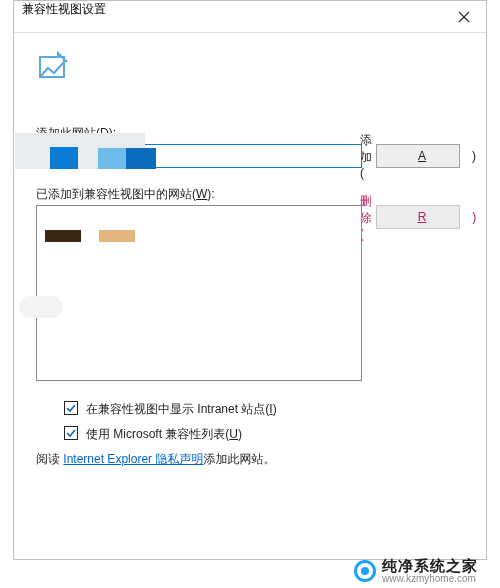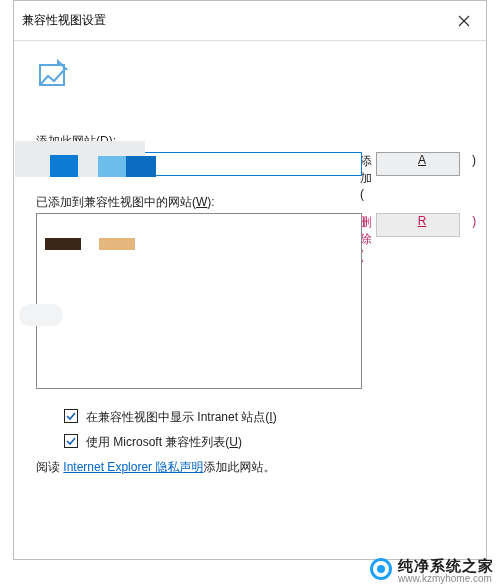--- a/index.html
+++ b/index.html
@@ -20,24 +20,23 @@
     left: 13px;
     top: 0;
     width: 474px;
     height: 560px;
     border: 1px solid #bfbfbf;
     background: #fff;
     display: flex;
     flex-direction: column;
   }
   .titlebar {
-    height: 40px;
+    height: 32px;
     border-bottom: 1px solid #e0e0e0;
     display: flex;
-    align-items: center;
     justify-content: space-between;
     padding-left: 8px;
   }
   .titlebar-title { font-size: 12px; color: #000; }
   .close-btn {
     width: 44px;
     height: 32px;
     display: flex;
     align-items: center;
     justify-content: center;
@@ -82,21 +81,21 @@
   .ob2 { position:absolute; left:35px; top:14px; width:28px; height:22px; background:#0a7cd6; }
   .ob3 { position:absolute; left:83px; top:15px; width:28px; height:21px; background:#6dbdec; }
   .ob4 { position:absolute; left:111px; top:15px; width:30px; height:21px; background:#0a6dbf; }
   .btn {
     width: 84px;
     height: 24px;
     border: 1px solid #a0a0a0;
     background: #eceef0;
     font-size: 12px;
     display: flex;
-    align-items: flex-start;
+    align-items: center;
     justify-content: center;
     cursor: pointer;
     gap: 46px;
   }
   .btn.disabled {
     color: #be185d;
     border-color: #c7c7c7;
     background: #ececec;
     cursor: default;
   }
@@ -135,24 +134,24 @@
   .chk svg { width: 10px; height: 10px; }
   .note {
     font-size: 12px;
     margin-top: 6px;
     padding-left: 0;
   }
   .link { color: #0066cc; text-decoration: underline; cursor: pointer; }
   
   .wm {
     position: absolute;
-    right: 6px;
+    right: 22px;
     bottom: 4px;
     display: flex;
-    align-items: flex-start;
+    align-items: center;
     gap: 6px;
     z-index: 5;
   }
   .wm-logo {
     width: 22px; height: 22px;
     position: relative;
   }
   .wm-logo .ring {
     position:absolute; inset:0; border:3px solid #1ea0ff; border-radius:50%;
   }

